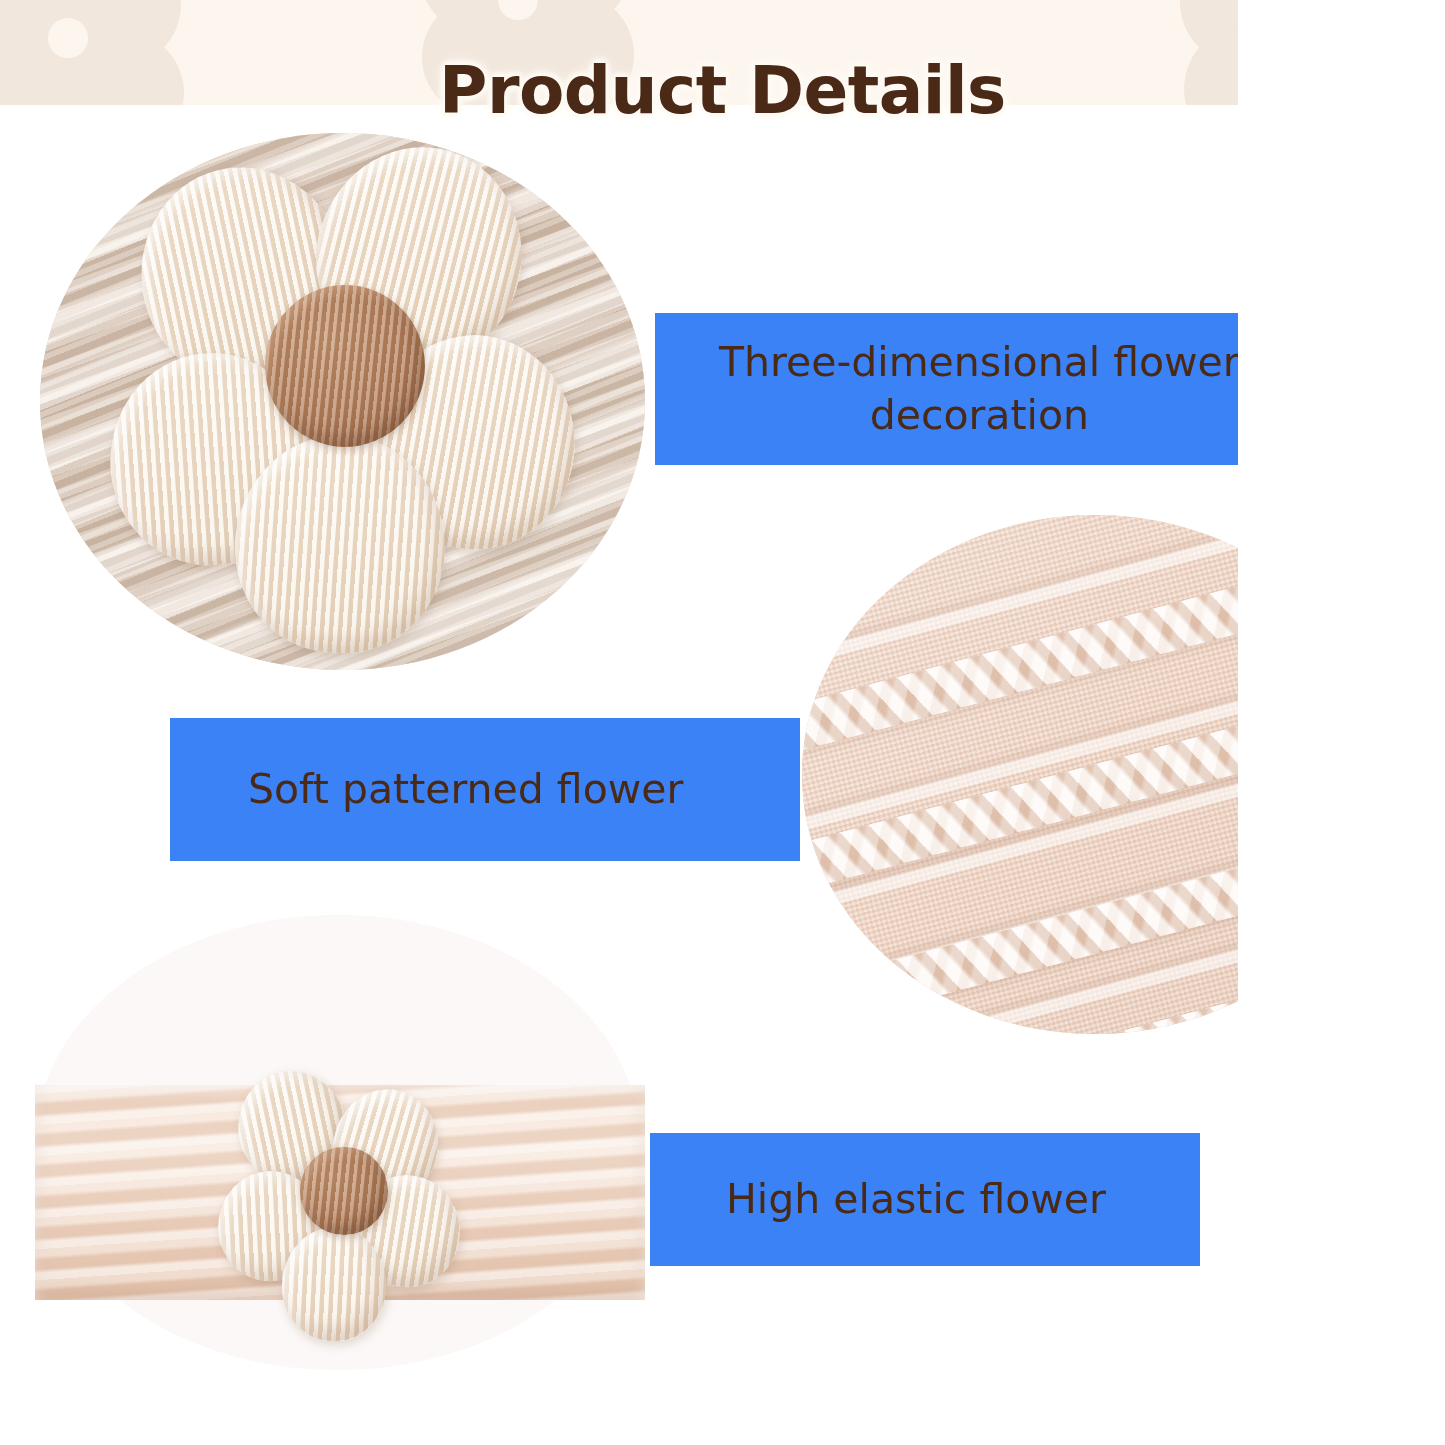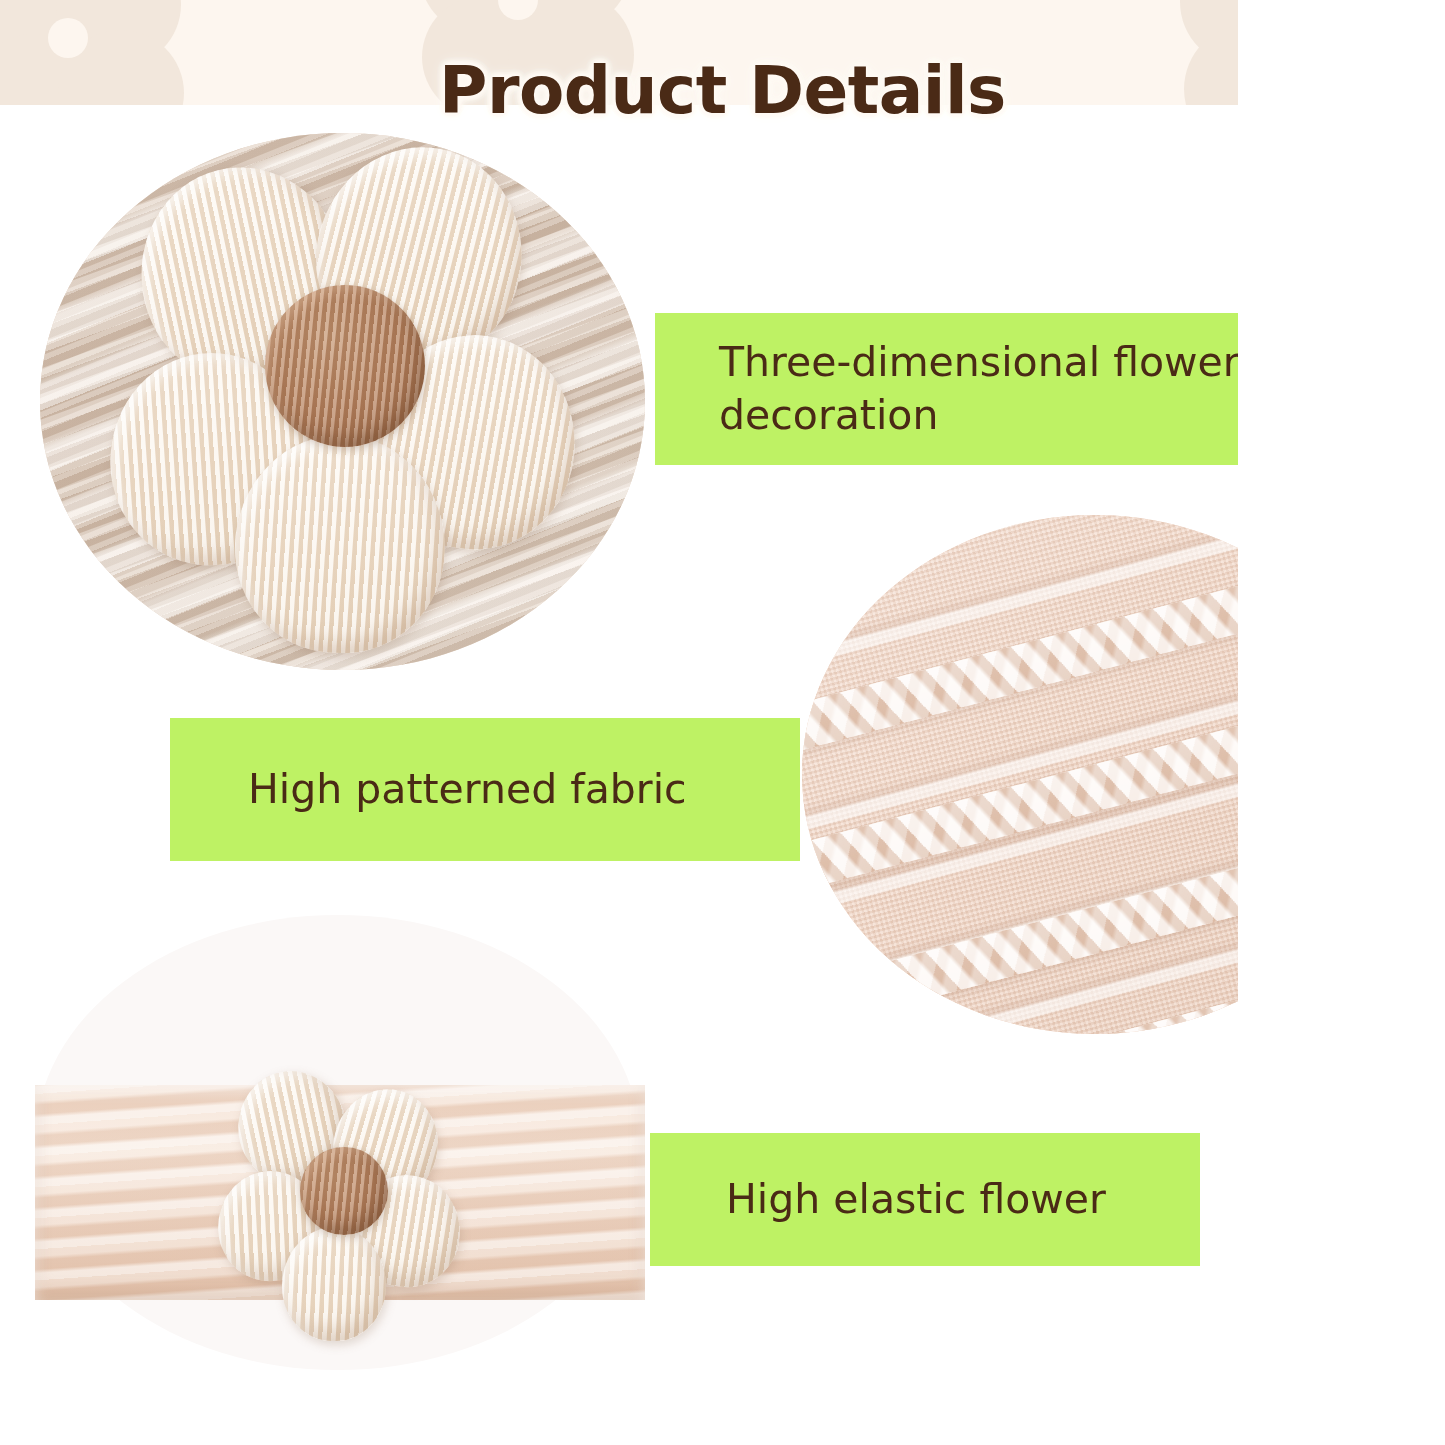--- a/index.html
+++ b/index.html
@@ -233,24 +233,25 @@
         rgba(255,255,255,0.30) 24px,
         rgba(255,255,255,0.30) 31px),
       linear-gradient(180deg, #f3ddcd 0%, #f7e6d9 30%, #eed5c3 72%, #e7c9b4 100%);
     box-shadow: inset 0 6px 14px rgba(255,255,255,0.55),
                 inset 0 -8px 16px rgba(180,140,112,0.28);
   }
 
   
   .banner {
     position: absolute;
-    background: #bef264;
+    background: #3b82f6;
     display: flex;
     align-items: center;
     z-index: 6;
+    text-align: center;
   }
   .banner .caption {
     color: #4a2a16;
     font-family: "DejaVu Sans", sans-serif;
     font-size: 41px;
     line-height: 1.30;
     font-weight: normal;
     white-space: pre-line;
   }
   #banner-1 {
@@ -329,21 +330,21 @@
 
   <div class="photo-circle" id="circle-fabric">
     <div class="knit"></div>
     <div class="cable-row" style="top:110px;"></div>
     <div class="cable-row" style="top:250px;"></div>
     <div class="cable-row" style="top:392px;"></div>
     <div class="cable-row" style="top:524px;"></div>
   </div>
 
   <div class="banner" id="banner-2">
-    <div class="caption">High patterned fabric</div>
+    <div class="caption">Soft patterned flower</div>
   </div>
 
   <div class="photo-circle" id="circle-headband"></div>
 
   <div id="band-wrap">
     <div class="band"></div>
   </div>
 
   <div class="flower" style="left:210px; top:1055px; width:265px; height:270px; z-index:5;">
     <div class="petal" style="left:28px;  top:16px;  width:108px; height:112px; transform:rotate(-14deg);"></div>

